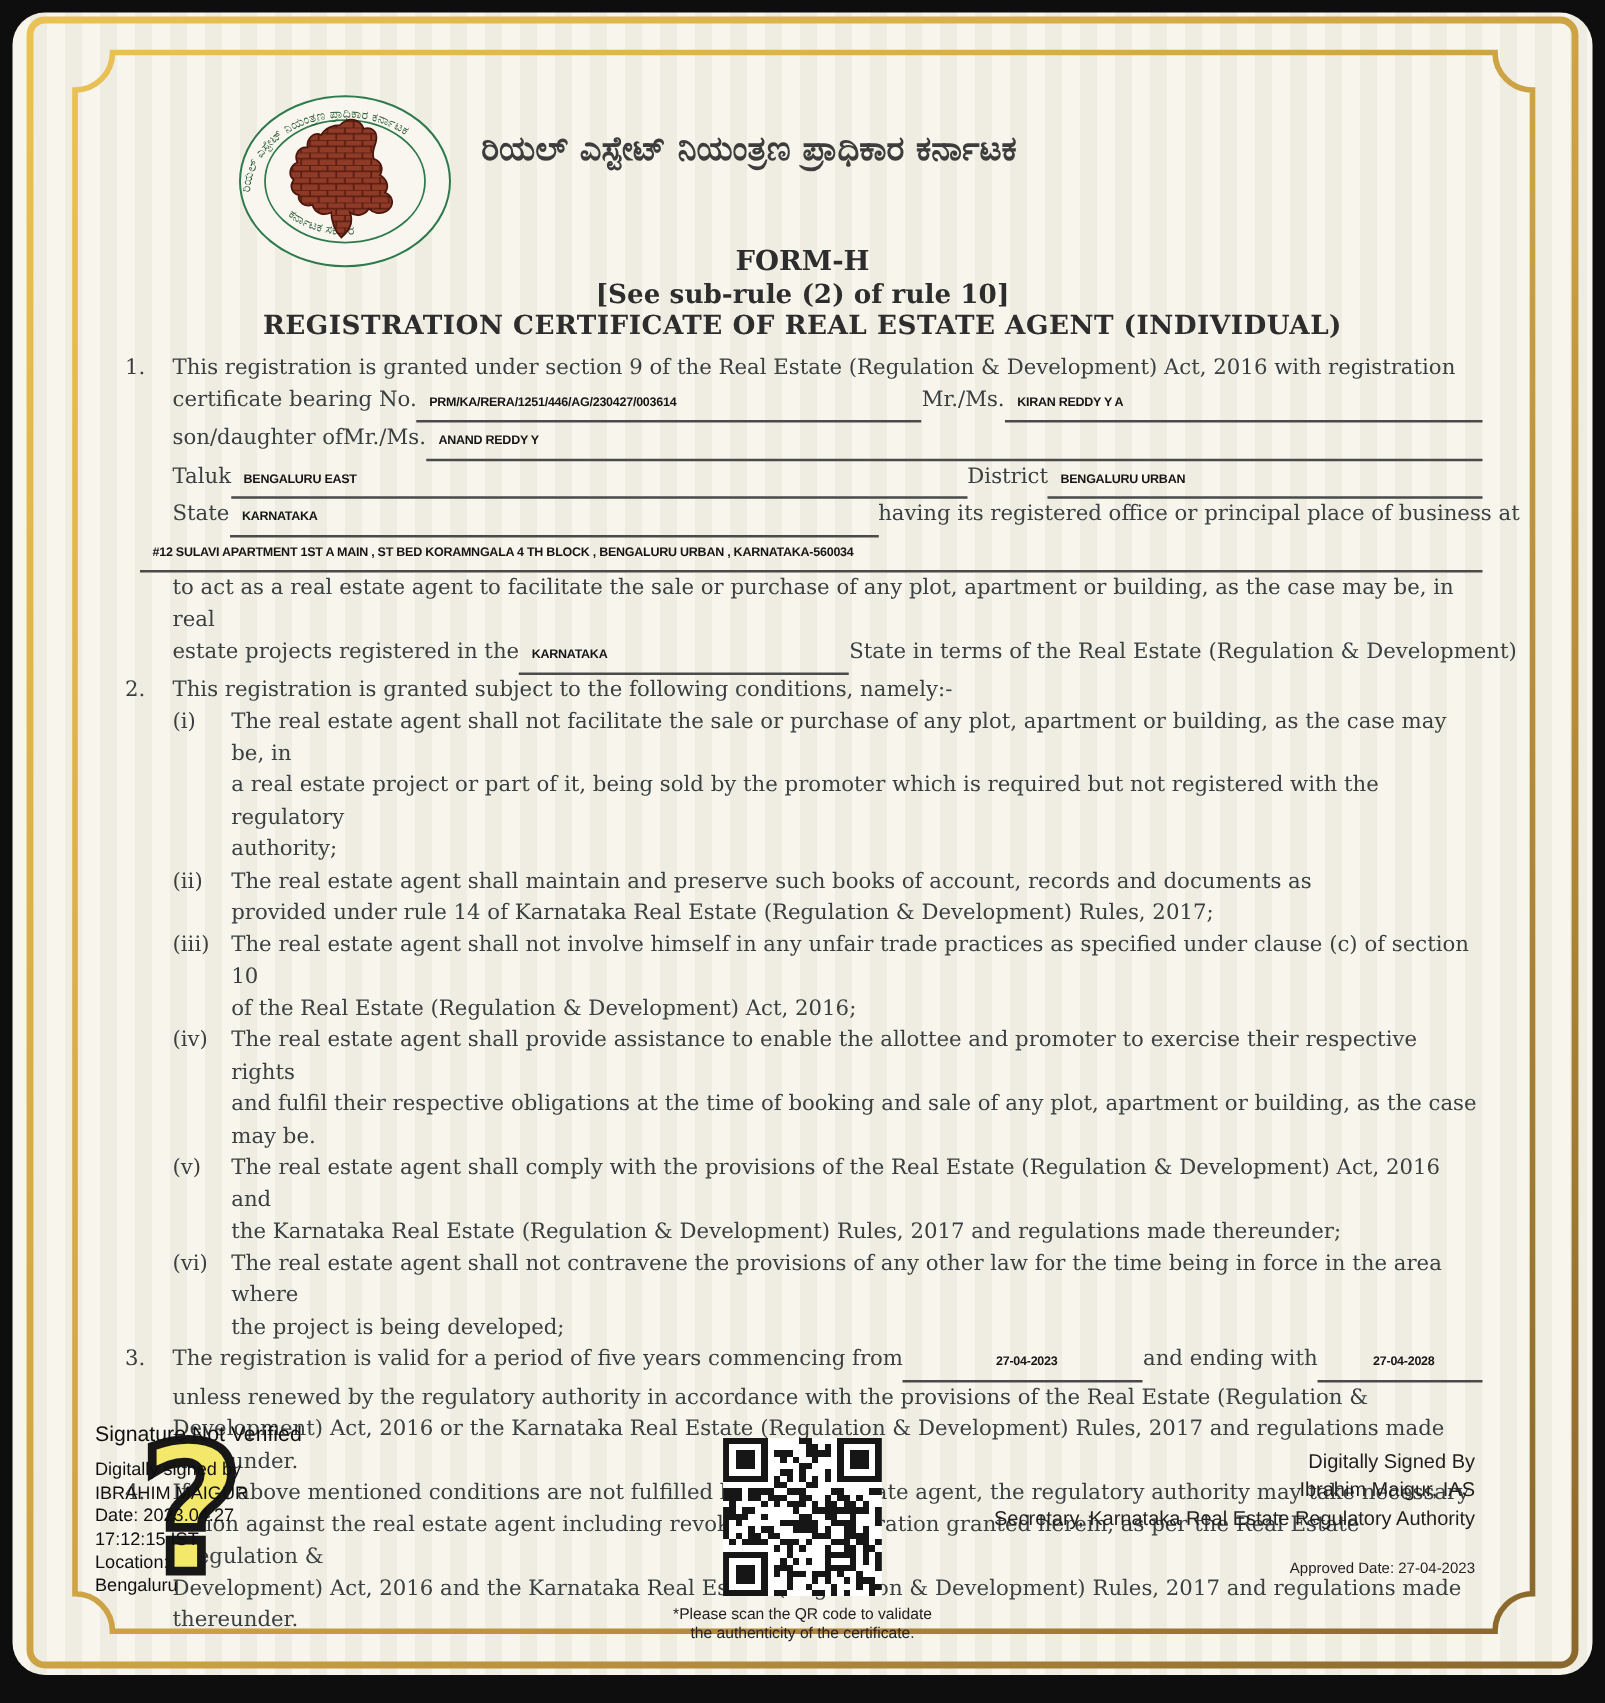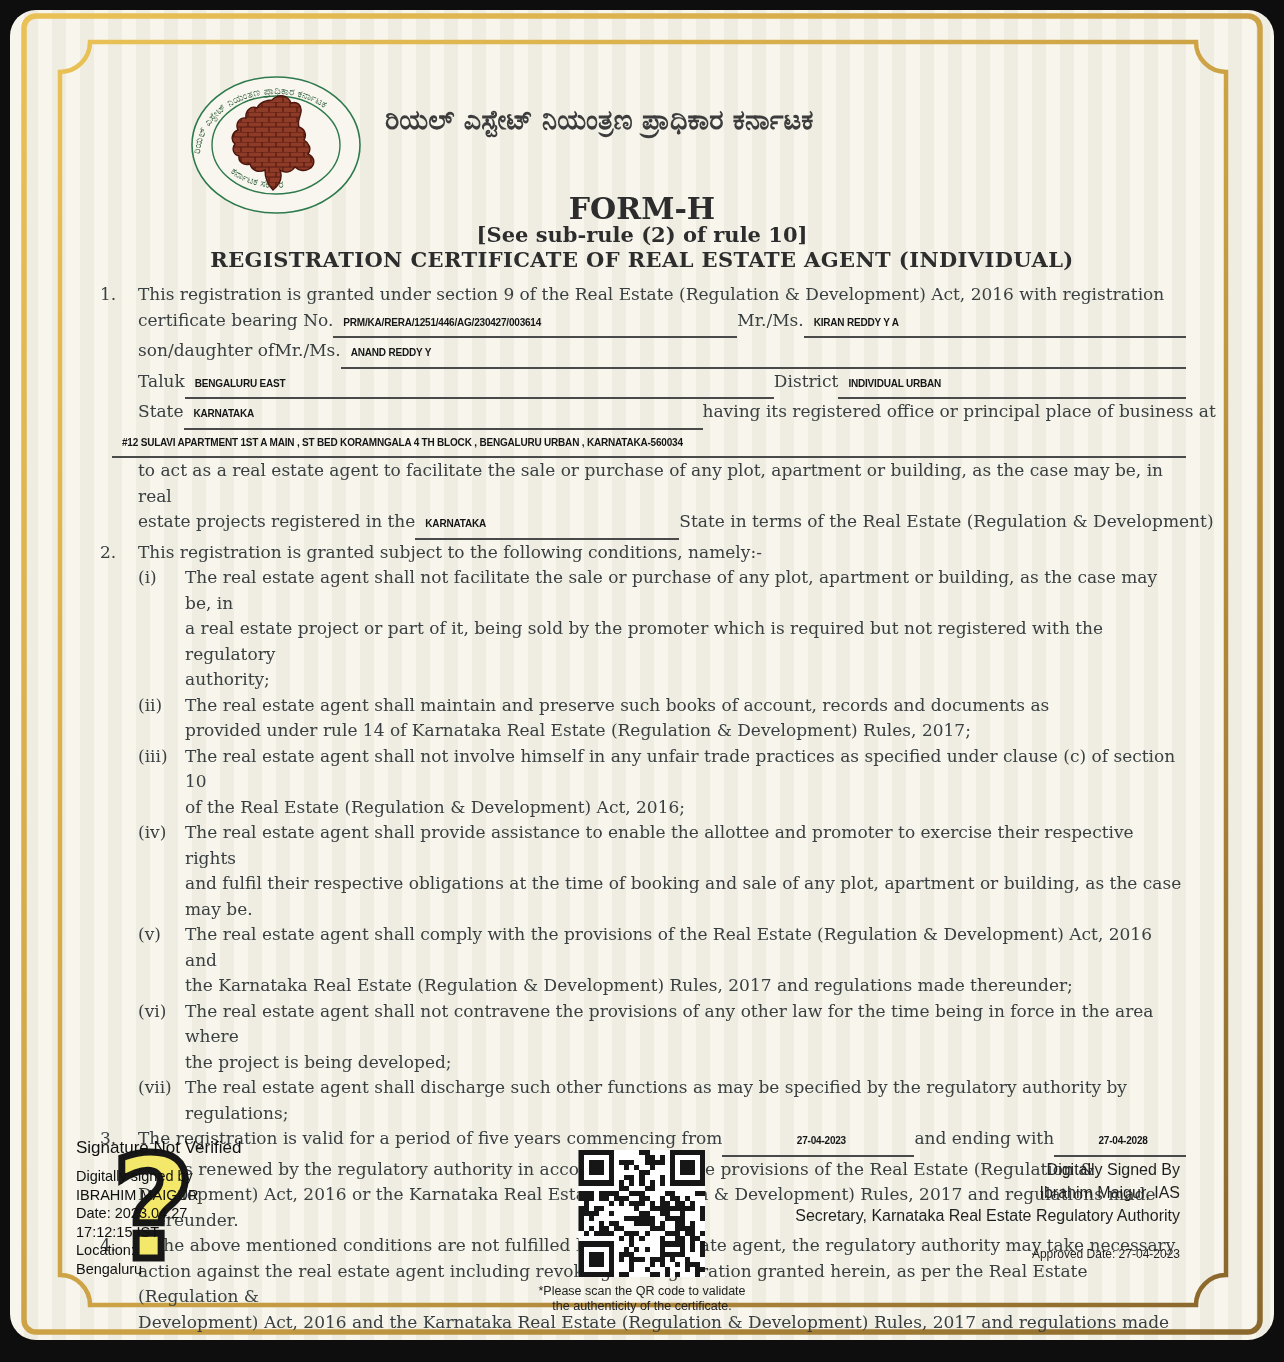--- a/index.html
+++ b/index.html
@@ -20,21 +20,21 @@
   .masthead{position:absolute;left:375px;top:88px;width:760px;}
   .title-en{
     font-family:"Liberation Sans", sans-serif;font-weight:bold;
     font-size:33px;color:#3a3a3a;letter-spacing:0.2px;line-height:40px;
   }
   .title-kn{
     font-family:"DejaVu Sans", sans-serif;font-weight:bold;
     font-size:27px;color:#3d3d3d;line-height:36px;margin-top:4px;
   }
   .form-head{position:absolute;left:0;top:186px;width:100%;text-align:center;color:#2d2d2d;}
-  .form-no{font-size:30px;font-weight:bold;line-height:26px;}
+  .form-no{font-size:22px;font-weight:bold;line-height:26px;}
   .form-subrule{font-size:21px;font-weight:bold;line-height:25px;}
   .form-title{font-size:21px;font-weight:bold;line-height:26px;letter-spacing:0.4px;}
   .doc-body{
     position:absolute;left:90px;top:272px;width:1086px;
     font-size:17px;line-height:25.5px;color:#3a4041;
   }
   .row{display:flex;align-items:baseline;}
   .num{flex:none;width:38px;}
   .hang{flex:1;min-width:0;}
   .plain{white-space:pre-line;}
@@ -139,21 +139,21 @@
           <span class="fvalue grow">KIRAN REDDY Y A</span>
         </div>
         <div class="frow">
           <span class="flabel">son/daughter ofMr./Ms.</span>
           <span class="fvalue grow">ANAND REDDY Y</span>
         </div>
         <div class="frow">
           <span class="flabel">Taluk</span>
           <span class="fvalue w575">BENGALURU EAST</span>
           <span class="flabel">District</span>
-          <span class="fvalue grow">INDIVIDUAL URBAN</span>
+          <span class="fvalue grow">BENGALURU URBAN</span>
         </div>
         <div class="frow">
           <span class="flabel">State</span>
           <span class="fvalue w505">KARNATAKA</span>
           <span class="flabel">having its registered office or principal place of business at</span>
         </div>
       </div>
     </div>
     <div class="frow addr-row">
       <span class="fvalue grow">#12 SULAVI APARTMENT 1ST A MAIN , ST BED KORAMNGALA 4 TH BLOCK , BENGALURU URBAN , KARNATAKA-560034</span>
@@ -199,25 +199,20 @@
       </div>
       <div class="cond">
         <div class="cmark">(v)</div>
         <div class="ctext">The real estate agent shall comply with the provisions of the Real Estate (Regulation &amp; Development) Act, 2016 and
 the Karnataka Real Estate (Regulation &amp; Development) Rules, 2017 and regulations made thereunder;</div>
       </div>
       <div class="cond">
         <div class="cmark">(vi)</div>
         <div class="ctext">The real estate agent shall not contravene the provisions of any other law for the time being in force in the area where
 the project is being developed;</div>
-      </div>
-      <div class="cond">
-        <div class="cmark">(vii)</div>
-        <div class="ctext">The real estate agent shall discharge such other functions as may be specified by the regulatory authority by
-regulations;</div>
       </div>
     </div>
 
     <div class="row">
       <div class="num">3.</div>
       <div class="hang">
         <div class="frow">
           <span class="flabel">The registration is valid for a period of five years commencing from</span>
           <span class="fvalue w178">27-04-2023</span>
           <span class="flabel">and ending with</span>

